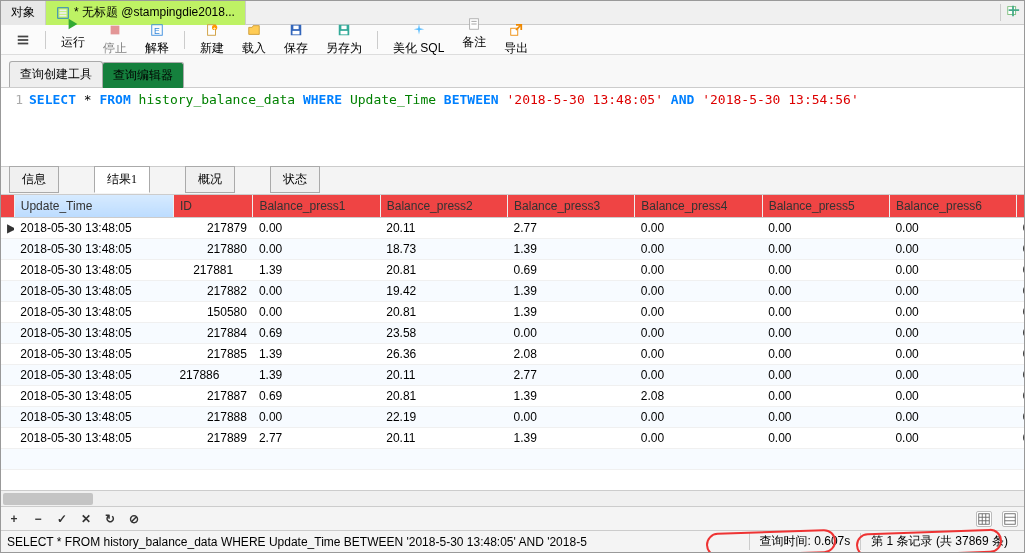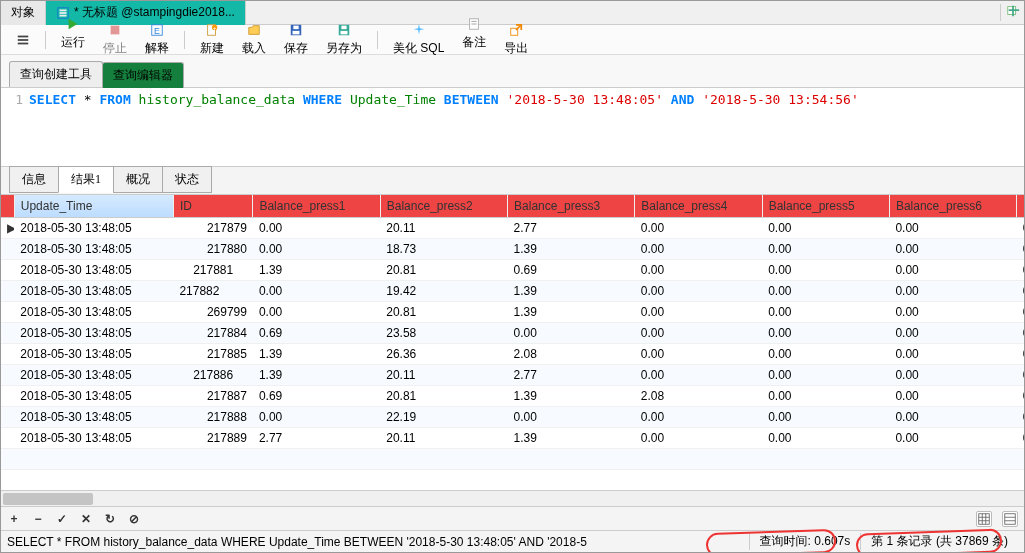--- a/index.html
+++ b/index.html
@@ -1,37 +1,37 @@
 <!DOCTYPE html>
 <html><head>
 <meta charset="utf-8">
 <style>
 * { box-sizing: border-box; margin: 0; padding: 0; }
 body { font-family: "Microsoft YaHei", Tahoma, sans-serif; font-size: 12px; color: #000; background: #fff; width: 1025px; height: 553px; overflow: hidden; display: flex; flex-direction: column; border: 1px solid #999; }
 .tab-bar { display: flex; align-items: center; background: #f0f0f0; border-bottom: 1px solid #ccc; height: 24px; }
 .tab { padding: 4px 10px; border-right: 1px solid #ccc; background: #e8e8e8; cursor: pointer; display: flex; align-items: center; gap: 4px; }
-.tab.active { background: #14b8a6; }
+.tab.active { background: #bef264; }
 .tab-spacer { flex: 1; }
 .tab-right-btn { width: 24px; text-align: center; border-left: 1px solid #ccc; cursor: pointer; color: #4a8; font-weight: bold; }
 .toolbar { display: flex; align-items: center; padding: 4px 8px; gap: 4px; border-bottom: 1px solid #ddd; height: 30px; background: #fbfbfb; }
 .tool-btn { display: flex; align-items: center; gap: 3px; padding: 2px 6px; cursor: pointer; border: 1px solid transparent; border-radius: 2px; flex-direction: column; }
 .tool-btn.disabled { opacity: .5; }
 .tool-sep { width: 1px; height: 18px; background: #ccc; margin: 0 4px; }
 .ico { display: inline-flex; width: 14px; height: 14px; }
 .dropdown-arrow { font-size: 8px; color: #666; margin-left: 2px; }
 .subtabs { display: flex; padding: 6px 8px 0; gap: 0; border-bottom: 1px solid #ccc; background: #f8f8f8; }
 .subtab { padding: 4px 10px; border: 1px solid #aaa; border-bottom: none; background: #eee; cursor: pointer; margin-right: -1px; border-radius: 3px 3px 0 0; }
 .subtab.active { background: #15803d; position: relative; top: 1px; }
 .sql-area { padding: 4px 8px; height: 78px; font-family: Consolas, monospace; font-size: 13px; display: flex; }
 .lineno { color: #aaa; width: 20px; text-align: right; padding-right: 6px; user-select: none; }
 .sql { white-space: pre; }
 .kw { color: #0080FF; font-weight: bold; }
 .tbl { color: #008000; }
 .str { color: #DD0000; }
-.result-tabs { display: flex; border-top: 1px solid #ccc; border-bottom: 1px solid #ccc; background: #f4f4f4; padding-left: 8px; }
+.result-tabs { display: flex; border-top: 1px solid #ccc; border-bottom: 1px solid #ccc; background: #f4f4f4; padding-left: 8px; gap: 36px; }
 .rtab { padding: 4px 12px; border: 1px solid #aaa; background: #f0f0f0; cursor: pointer; margin-right: -1px; position: relative; top: -1px; }
 .rtab.active { background: #fff; border-bottom: 1px solid #fff; font-family: Liberation Serif, serif; }
 .grid-wrap { flex: 1; overflow: hidden; display: flex; flex-direction: column; }
 .grid-scroll { overflow-x: auto; overflow-y: auto; flex: 1; }
 table { border-collapse: collapse; width: 1080px; table-layout: fixed; }
 th { text-align: left; font-weight: normal; background: #ef4444; border-bottom: 1px solid #ccc; border-right: 1px solid #eee; padding: 4px 6px; color: #333; font-size: 12px; white-space: nowrap; overflow: hidden; }
 th.selected { background: linear-gradient(#d6eaff,#bcdcff); }
 td { border-bottom: 1px solid #f0f0f0; padding: 3px 6px; font-size: 12px; white-space: nowrap; overflow: hidden; }
 tr:nth-child(even) td { background: #f7fbff; }
 .rowmark { width: 12px; color: #333; }
@@ -253,33 +253,33 @@
             <td>20.81</td>
             <td>0.69</td>
             <td>0.00</td>
             <td>0.00</td>
             <td>0.00</td>
             <td>0.00</td>
           </tr>
           <tr>
             <td class="rowmark"></td>
             <td>2018-05-30 13:48:05</td>
-            <td style="">217882</td>
+            <td style="text-align: right;">217882</td>
             <td>0.00</td>
             <td>19.42</td>
             <td>1.39</td>
             <td>0.00</td>
             <td>0.00</td>
             <td>0.00</td>
             <td>0.00</td>
           </tr>
           <tr>
             <td class="rowmark"></td>
             <td>2018-05-30 13:48:05</td>
-            <td style="text-align: right;">269799</td>
+            <td style="text-align: right;">150580</td>
             <td>0.00</td>
             <td>20.81</td>
             <td>1.39</td>
             <td>0.00</td>
             <td>0.00</td>
             <td>0.00</td>
             <td>0.00</td>
           </tr>
           <tr>
             <td class="rowmark"></td>
@@ -301,21 +301,21 @@
             <td>26.36</td>
             <td>2.08</td>
             <td>0.00</td>
             <td>0.00</td>
             <td>0.00</td>
             <td>0.00</td>
           </tr>
           <tr>
             <td class="rowmark"></td>
             <td>2018-05-30 13:48:05</td>
-            <td style="text-align: center;">217886</td>
+            <td style="text-align: left;">217886</td>
             <td>1.39</td>
             <td>20.11</td>
             <td>2.77</td>
             <td>0.00</td>
             <td>0.00</td>
             <td>0.00</td>
             <td>0.00</td>
           </tr>
           <tr>
             <td class="rowmark"></td>

